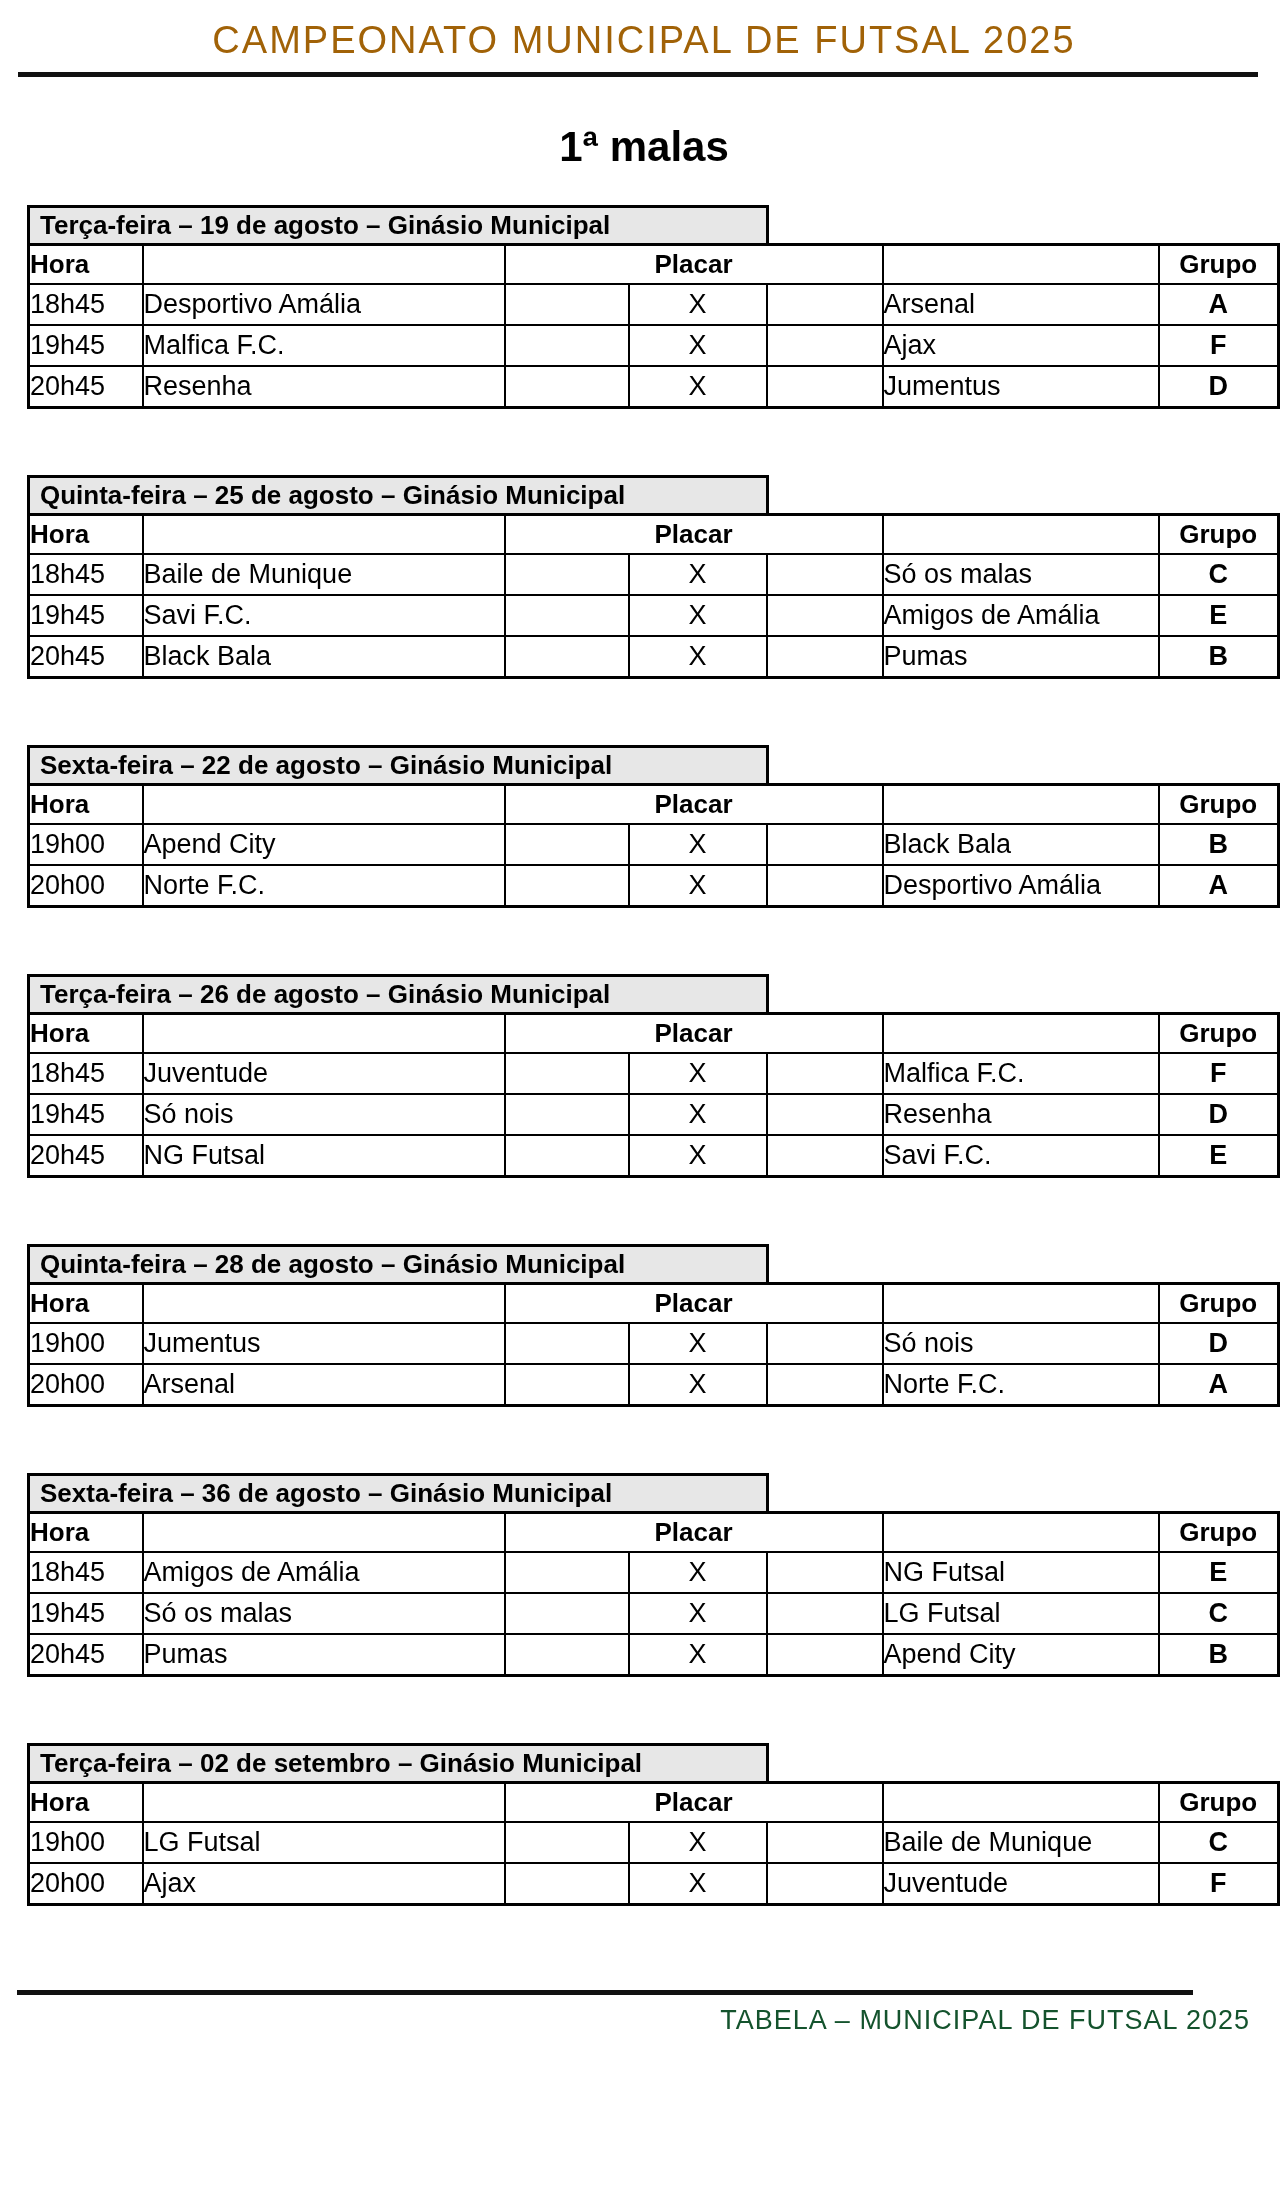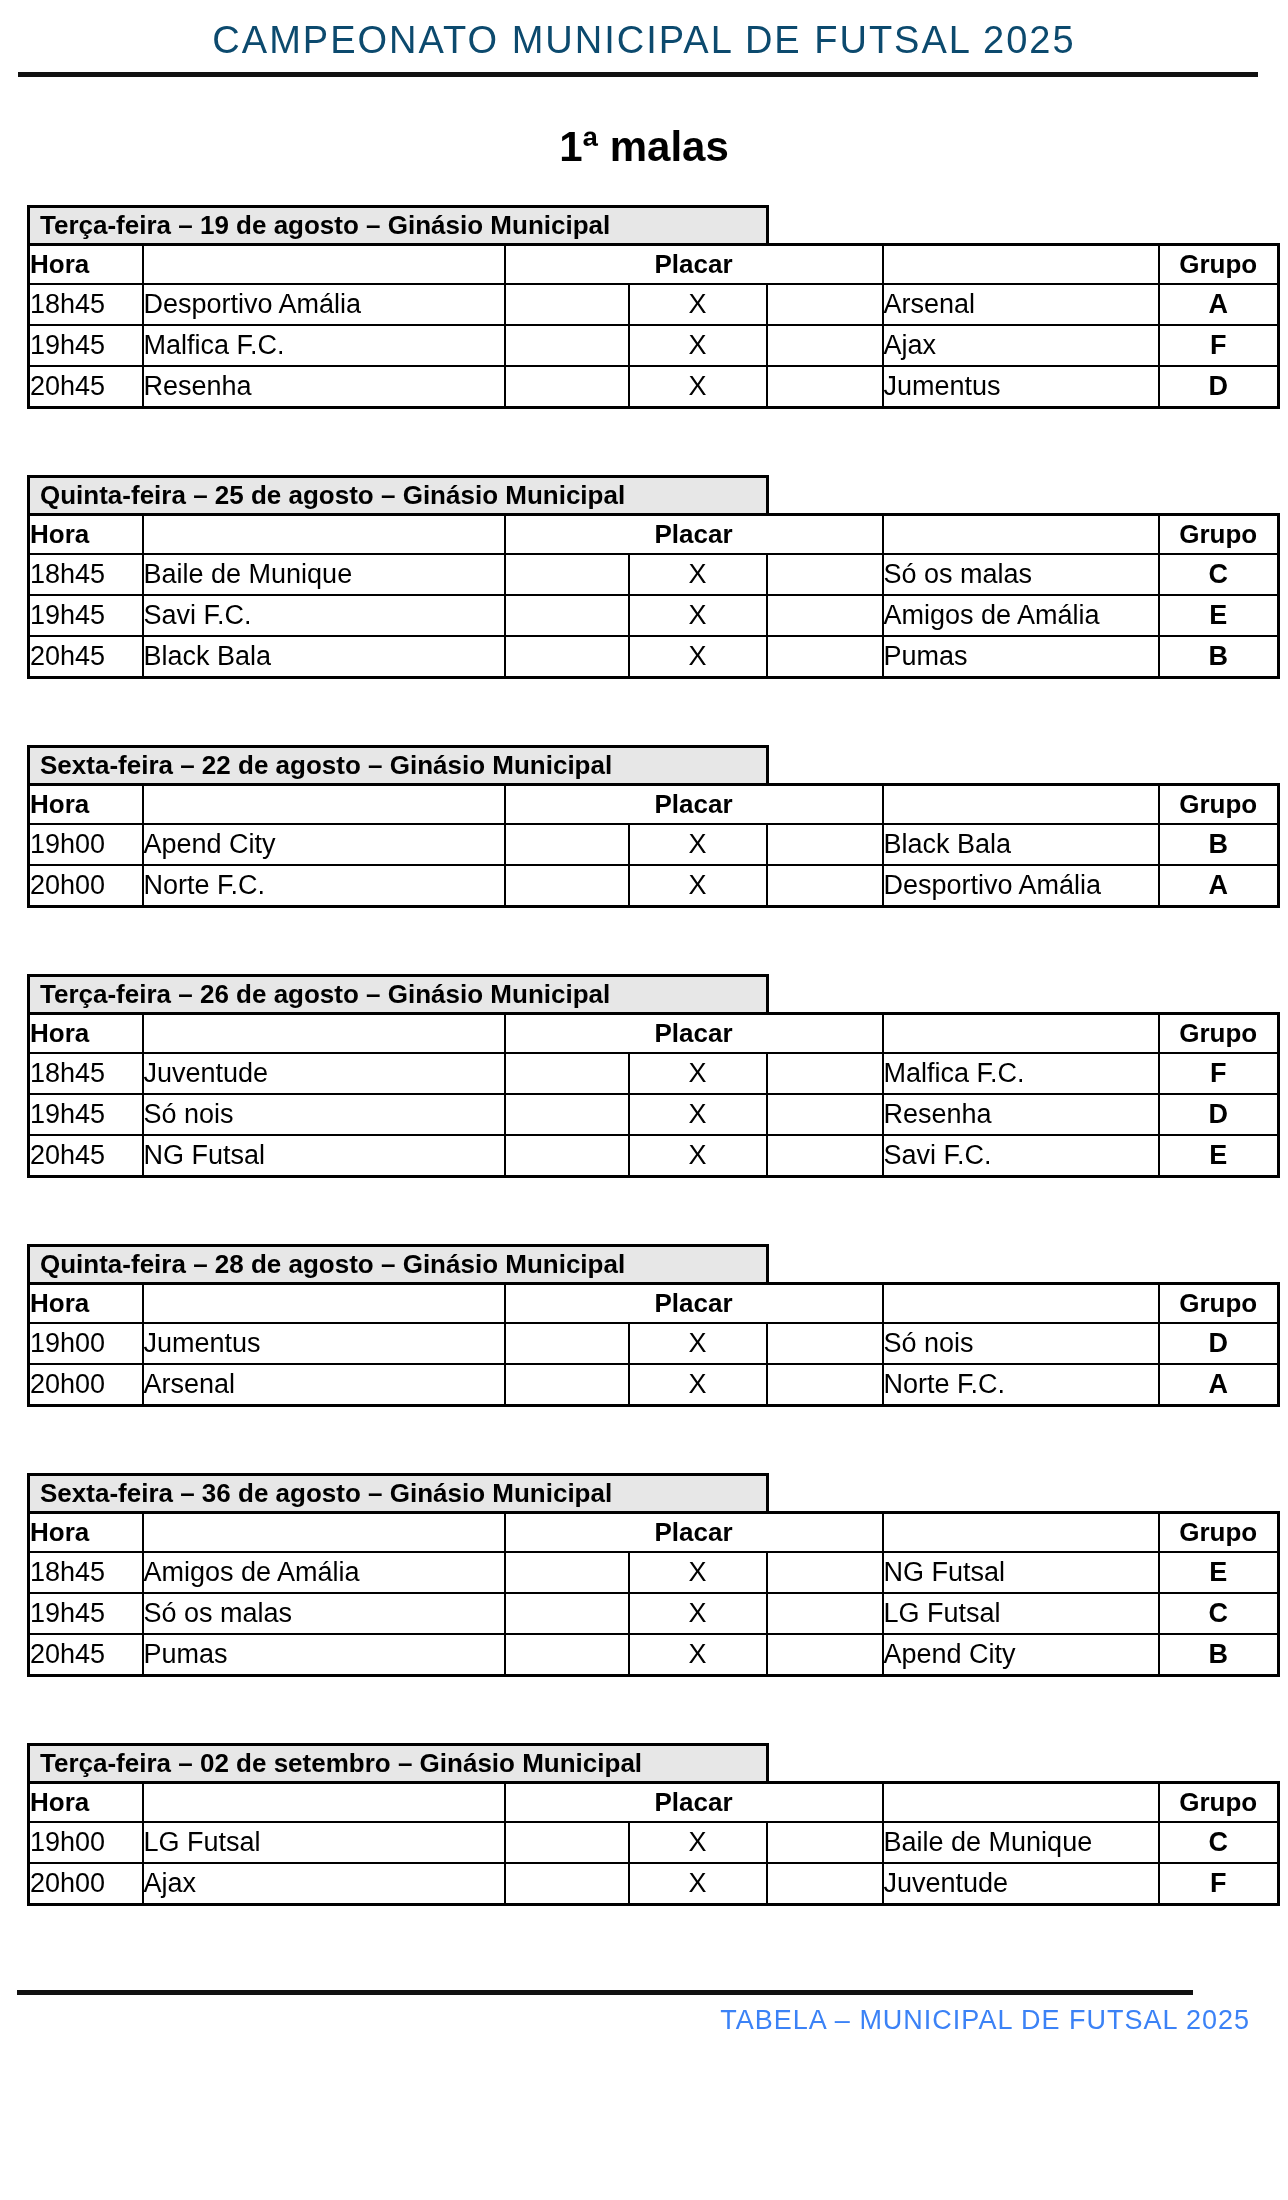--- a/index.html
+++ b/index.html
@@ -8,21 +8,21 @@
     background: #ffffff; color: #000000;
     font-family: "Liberation Sans", sans-serif;
     overflow: hidden;
   }
   .page { position: relative; width: 1288px; height: 2200px; }
 
   
   .doc-header { padding-top: 18px; }
   .doc-header-title {
     text-align: center; font-size: 38px; letter-spacing: 2px;
-    line-height: 44px; color: #0c4a6e;
+    line-height: 44px; color: #a16207;
   }
   .title-rule {
     margin: 10px 0 0 18px; width: 1240px; height: 5px; background: #111;
   }
 
   .doc-title {
     margin: 52px 0 0 0; text-align: center;
     font-size: 42px; font-weight: bold; line-height: 44px;
   }
   .doc-subtitle {
@@ -61,21 +61,21 @@
   td.cell-time { text-align: left; padding-left: 10px; }
   td.cell-team { text-align: left; padding-left: 14px; }
   td.cell-x { text-align: center; }
   td.cell-group { text-align: center; font-weight: bold; }
 
   
   .doc-footer { margin-top: 84px; }
   .footer-rule { margin-left: 17px; width: 1176px; height: 5px; background: #111; }
   .doc-footer-text {
     margin-top: 10px; text-align: right; padding-right: 38px;
-    font-size: 27px; letter-spacing: 1px; color: #3b82f6;
+    font-size: 27px; letter-spacing: 1px; color: #14532d;
   }
 </style>
 </head>
 <body>
 
 <div class="page">
 
   <div class="doc-header">
     <div class="doc-header-title">CAMPEONATO MUNICIPAL DE FUTSAL 2025</div>
     <div class="title-rule"></div>

